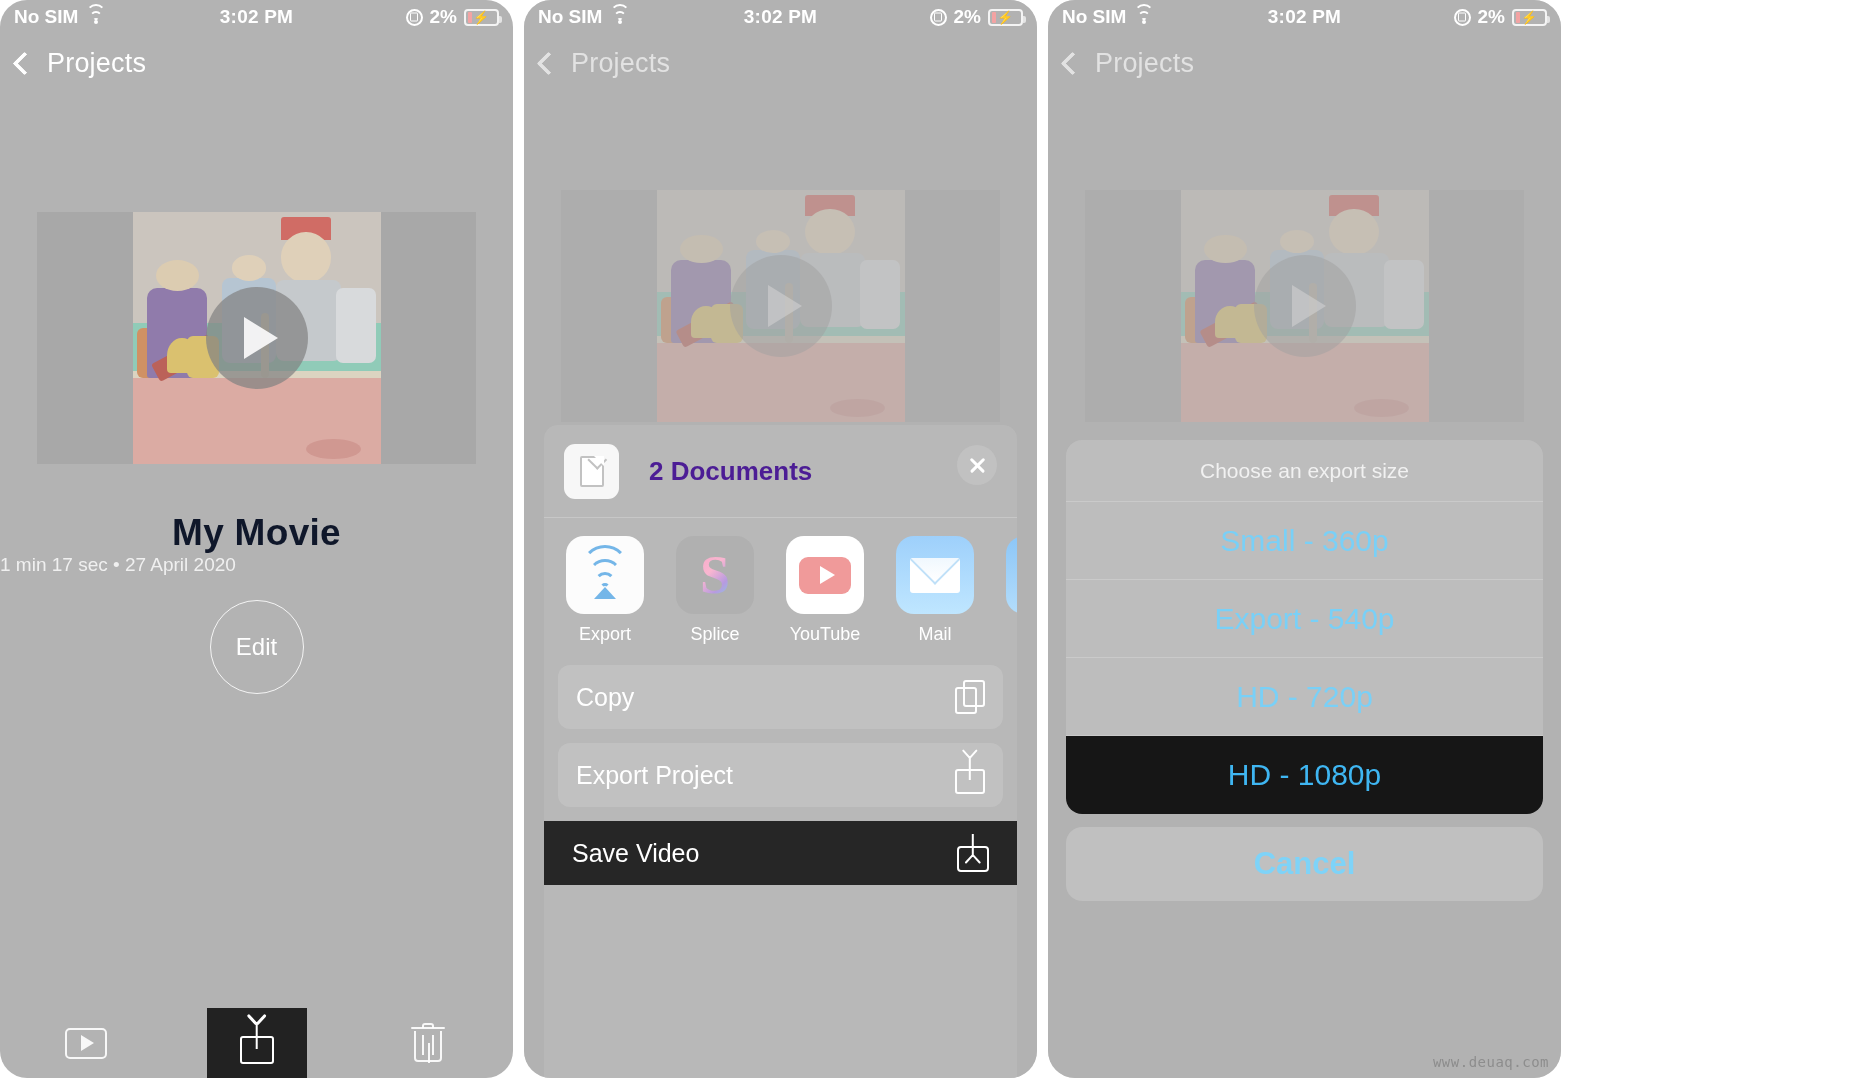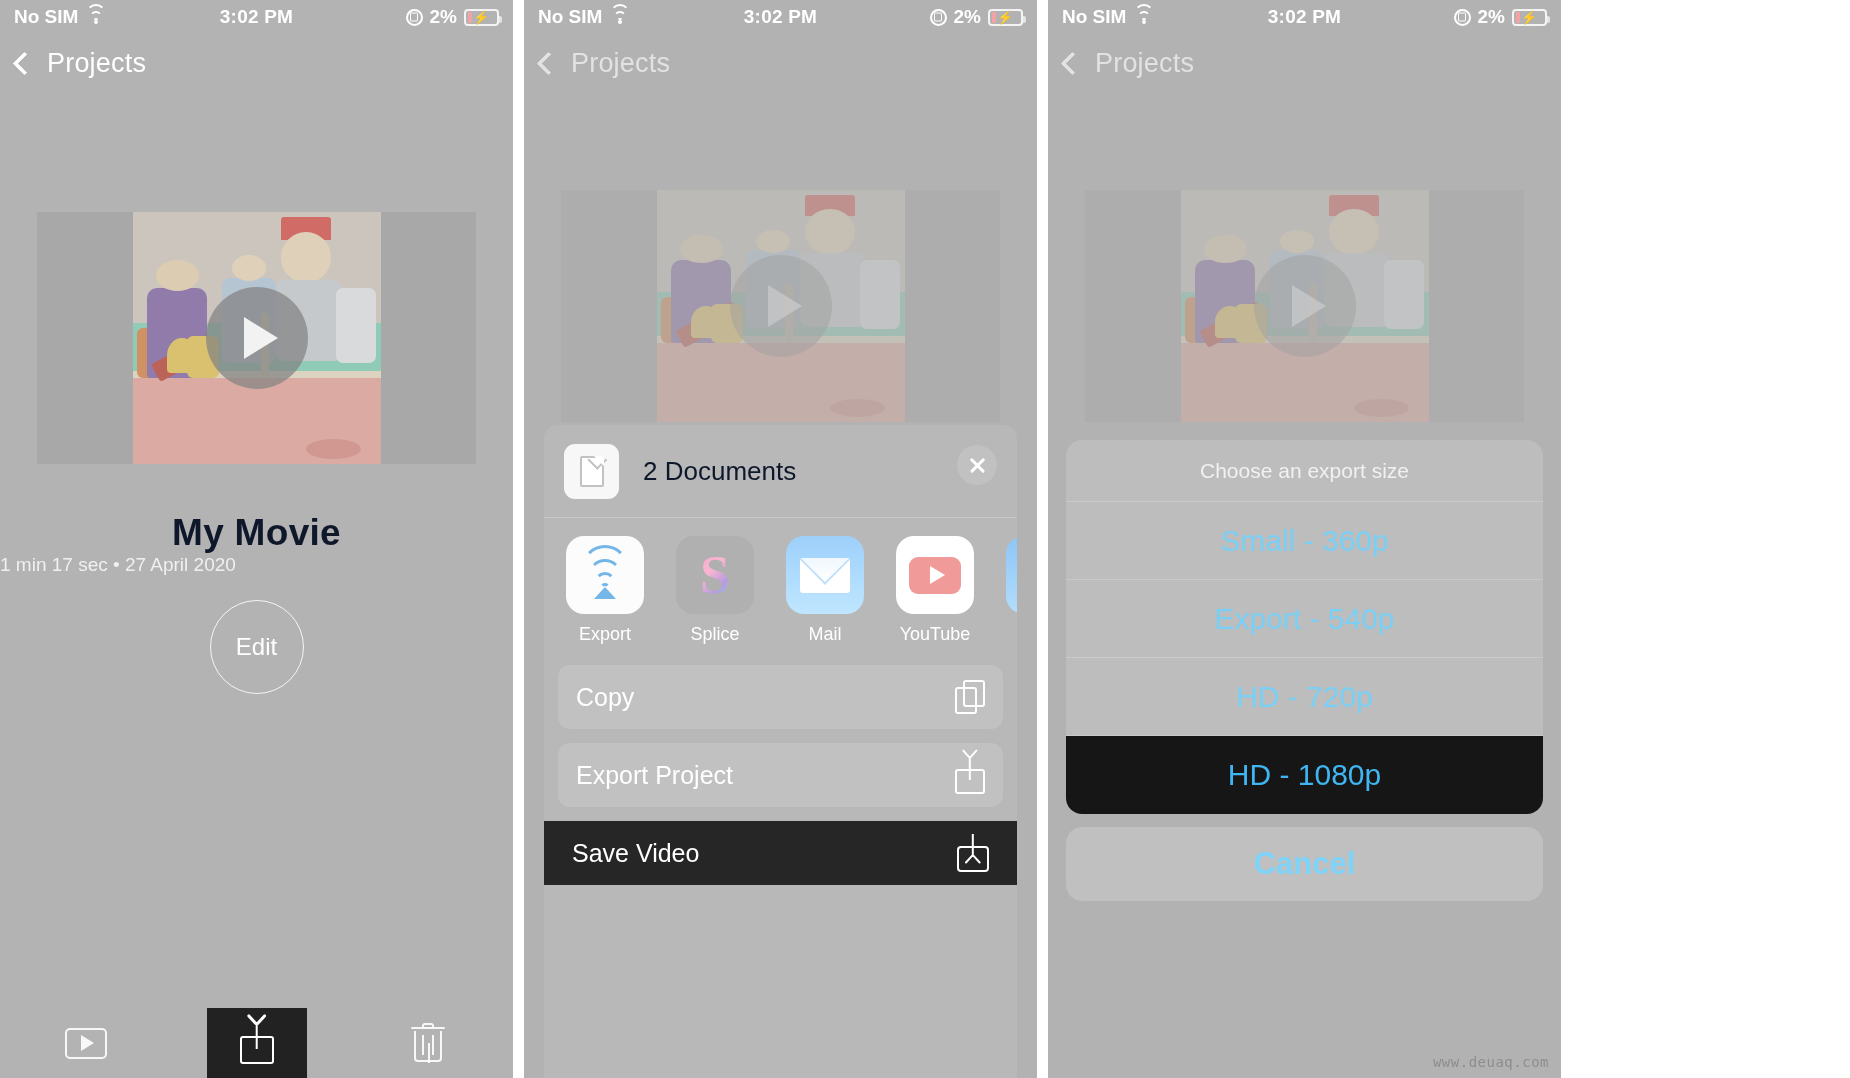--- a/index.html
+++ b/index.html
@@ -15,20 +15,21 @@
     display: flex;
     background: #ffffff;
   }
   .phone {
     position: relative;
     width: 513px;
     height: 1078px;
     background: #b3b3b3;
     overflow: hidden;
     flex: 0 0 auto;
+    border-radius: 27px;
   }
   .gap { flex: 0 0 11px; height: 1078px; background: #ffffff; }
 
   
   .statusbar {
     position: absolute; top: 0; left: 0; right: 0;
     height: 34px;
     display: flex; align-items: center;
     padding: 0 14px;
     color: #ffffff;
@@ -199,21 +200,21 @@
     display:flex; align-items:center; justify-content:center; }
   .doc-glyph { width:24px; height:31px; border:2.4px solid #c2c2c2; border-radius:2px;
     position:relative; background:#fff; }
   .doc-glyph::after { content:""; position:absolute; top:-2px; right:-2px;
     border-left:10px solid transparent; border-top:10px solid #ffffff;
     border-right:0; }
   .doc-glyph::before { content:""; position:absolute; top:-3px; right:-3px;
     width:12px; height:12px; border-left:2.4px solid #c2c2c2;
     border-bottom:2.4px solid #c2c2c2; transform:rotate(-45deg) translate(1px,-2px);
     background:transparent;}
-  .sheet-title { margin-left:24px; color:#0f172a; font-size:26px; font-weight:normal; }
+  .sheet-title { margin-left:30px; color:#4c1d95; font-size:26px; font-weight:bold; }
   .close-btn {
     position:absolute; right:20px; top:20px; width:40px; height:40px; border-radius:50%;
     background:rgba(200,200,200,.55); display:flex; align-items:center; justify-content:center;
   }
   .close-x { position:relative; width:19px; height:19px; }
   .close-x::before, .close-x::after {
     content:""; position:absolute; top:8px; left:0; width:19px; height:2.6px;
     background:#ffffff; border-radius:2px; }
   .close-x::before { transform:rotate(45deg); }
   .close-x::after  { transform:rotate(-45deg); }
@@ -476,30 +477,30 @@
           </div>
           <div class="app-label">Export</div>
         </div>
         <div class="app">
           <div class="app-icon ai-splice">
             <span class="splice-s">S</span>
           </div>
           <div class="app-label">Splice</div>
         </div>
         <div class="app">
+          <div class="app-icon ai-youtube">
+            <span class="yt-box"></span>
+          </div>
+          <div class="app-label">YouTube</div>
+        </div>
+        <div class="app">
           <div class="app-icon ai-mail">
             <span class="env"></span>
           </div>
           <div class="app-label">Mail</div>
-        </div>
-        <div class="app">
-          <div class="app-icon ai-youtube">
-            <span class="yt-box"></span>
-          </div>
-          <div class="app-label">YouTube</div>
         </div>
         <div class="app">
           <div class="app-icon ai-other">
             
           </div>
           <div class="app-label">Other</div>
         </div>
       </div>
 
       <div class="action-list">

